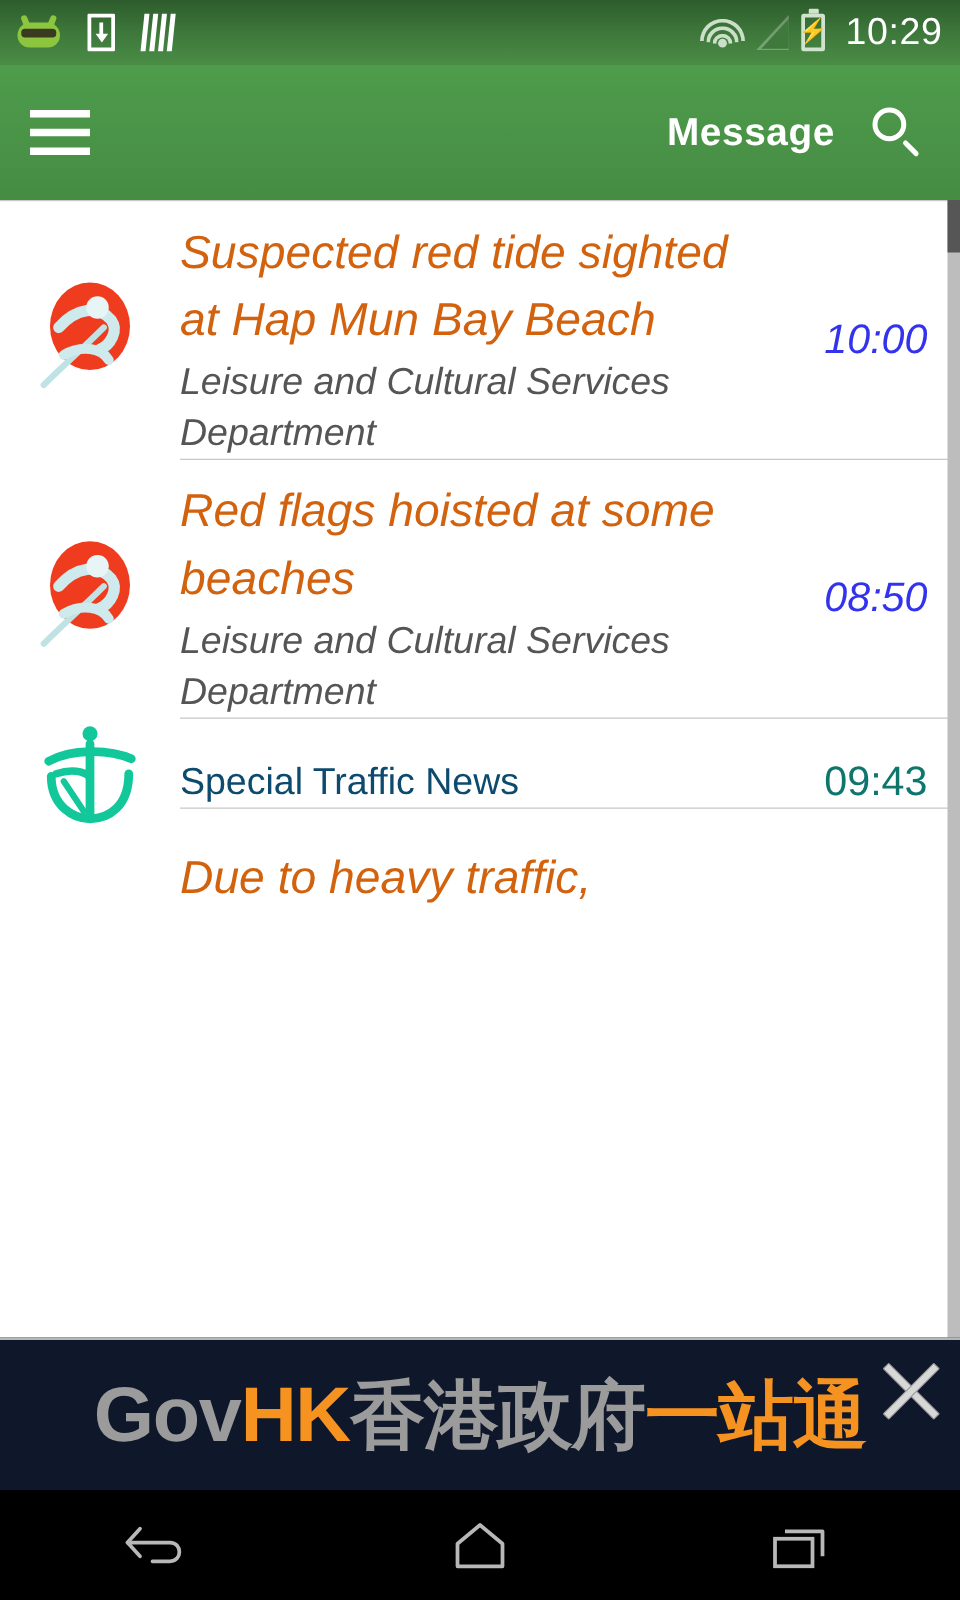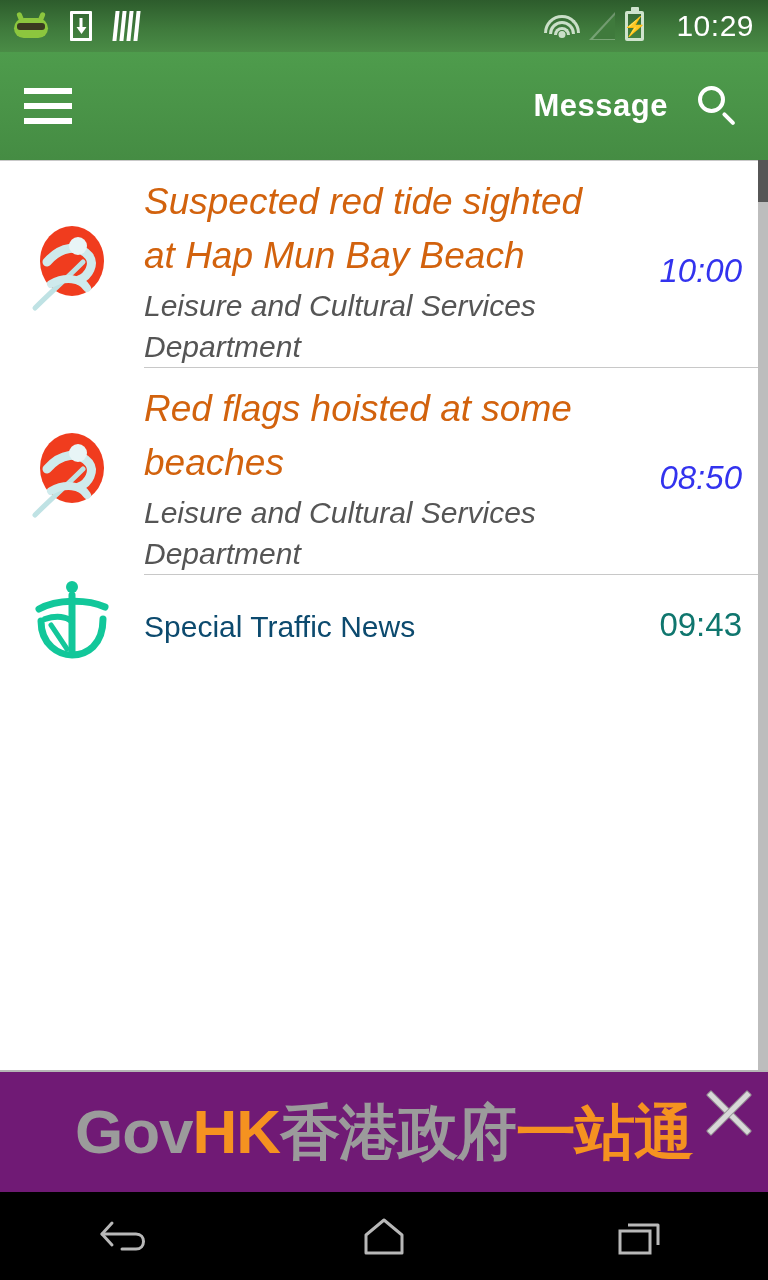--- a/index.html
+++ b/index.html
@@ -26,21 +26,21 @@
     align-items: center;
     padding: 0 14px;
     box-sizing: border-box;
   }
   .sb-left { display: flex; align-items: center; gap: 22px; }
   .sb-right { margin-left: auto; display: flex; align-items: center; gap: 10px; }
   .sb-time {
     color: #ffffff;
     font-size: 30px;
     letter-spacing: 0.5px;
-    margin-left: 22px;
+    margin-left: 6px;
   }
 
   
   .mascot { width: 34px; height: 28px; position: relative; }
   .mascot .head {
     position: absolute; left: 0; top: 6px;
     width: 34px; height: 20px;
     background: #8cc63e;
     border-radius: 17px 17px 16px 16px;
   }
@@ -262,21 +262,21 @@
 
   
   .tdlogo { width: 86px; height: 86px; position: relative; }
 
   
   .ad {
     position: absolute;
     top: 1070px; left: 0;
     width: 768px;
     height: 122px;
-    background: #701a75;
+    background: #0f172a;
     border-top: 2px solid #b5b5b5;
     display: flex;
     align-items: center;
     justify-content: center;
     overflow: hidden;
   }
   .ad-text {
     font-size: 62px;
     font-weight: bold;
     letter-spacing: -1px;
@@ -448,20 +448,29 @@
       </div>
     </div>
     <div class="row-body">
       <div class="row-text">
         <div class="row-sub">Special Traffic News</div>
       </div>
       <div class="row-time">09:43</div>
     </div>
   </div>
 
+  <div class="row">
+    <div class="row-icon"></div>
+    <div class="row-body">
+      <div class="row-text">
+        <div class="row-title">Due to heavy traffic,</div>
+      </div>
+      <div class="row-time"></div>
+    </div>
+  </div>
 
 </div>
 
 <div class="scroll-track">
   <div class="scroll-thumb"></div>
 </div>
 
 <div class="ad">
   <div class="ad-text">
     <span class="ad-gov">Gov</span>

